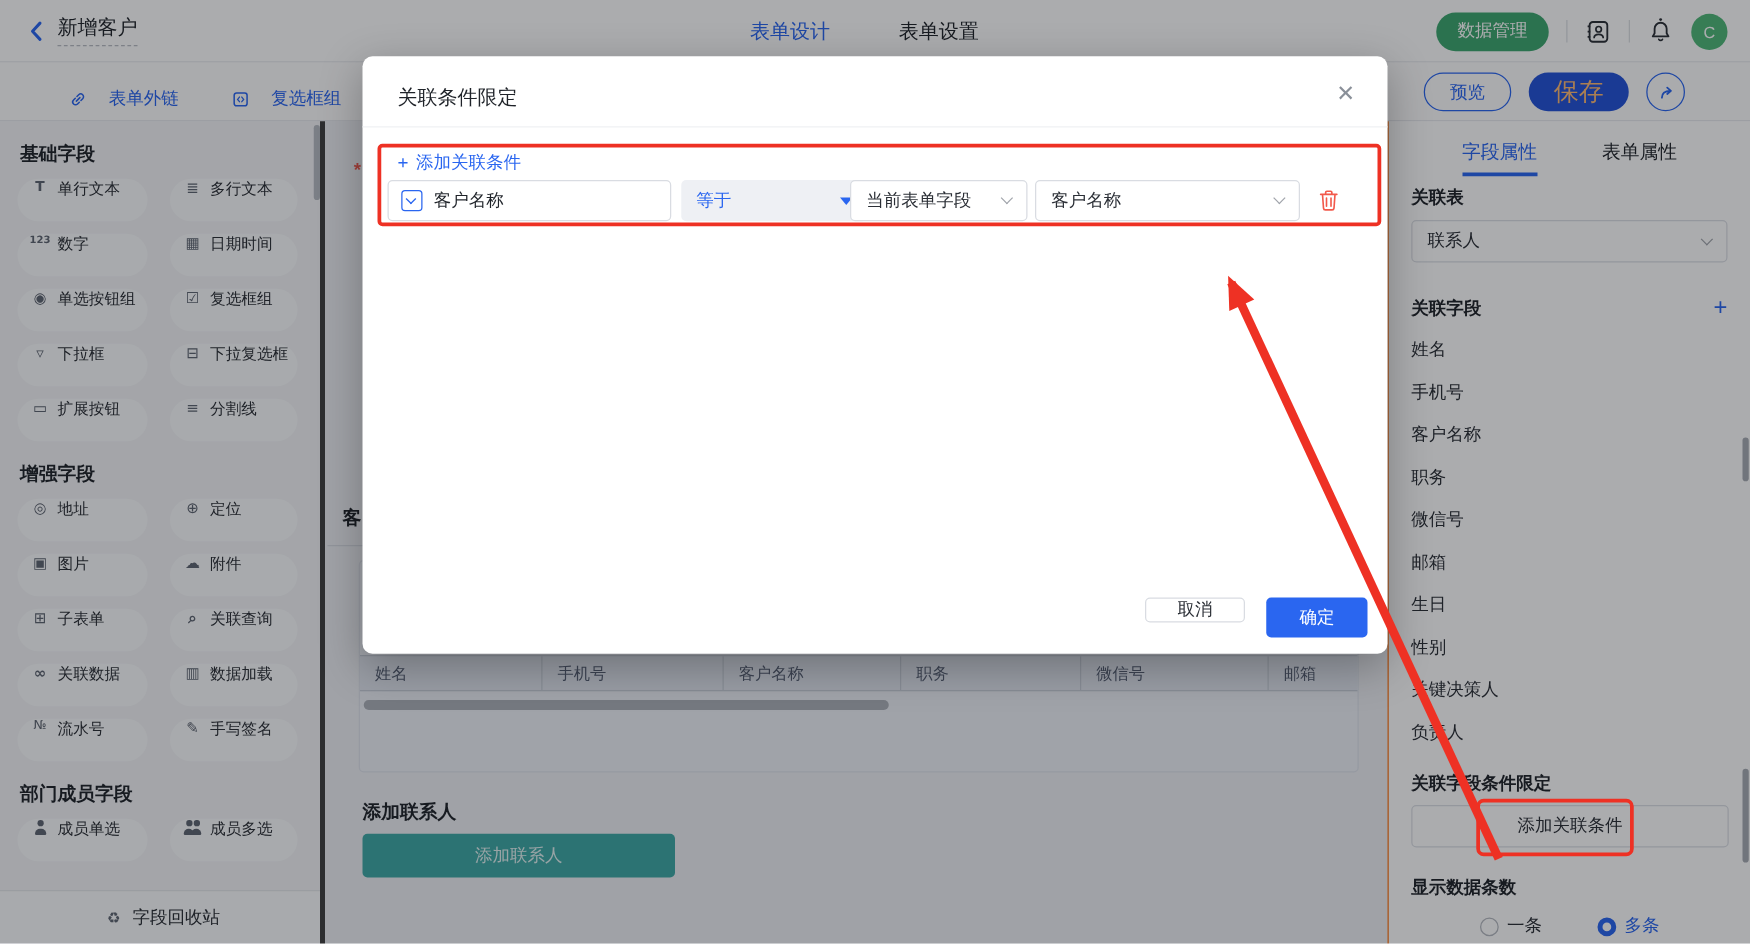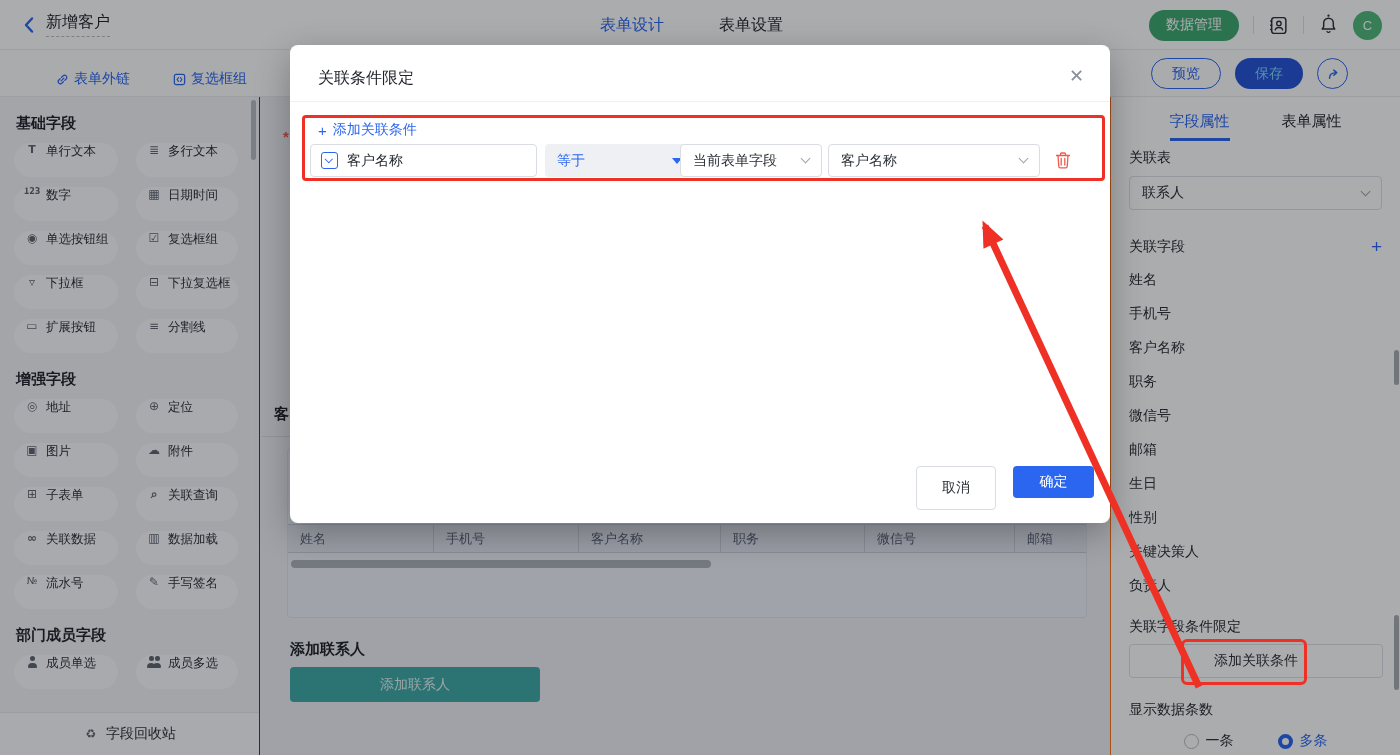--- a/index.html
+++ b/index.html
@@ -15,28 +15,28 @@
   .tb-tab { font-size:16px; color:#1f2329; cursor:pointer; }
   .tb-tab.active { color:#2a66f0; }
   .tb-right { position:absolute; right:18px; top:0; height:50px; display:flex; align-items:center; gap:14px; }
   .pill-green { background:#3ea76f; color:#fff; font-size:14px; border:none; border-radius:16px; height:31px; padding:0 17px; cursor:pointer; }
   .vdiv { width:1px; height:18px; background:#dcdfe3; }
   .avatar { width:29px; height:29px; border-radius:50%; background:#4fb878; color:#fff; font-size:13px; display:flex; align-items:center; justify-content:center; }
 
   
   .toolbar { position:absolute; left:0; top:50px; width:1400px; height:47px; background:#fdfdfe; border-bottom:1px solid #e8eaee; }
   .tool-links { position:absolute; left:55px; top:0; height:47px; display:flex; align-items:center; gap:42px; }
-  .tool-link { display:flex; align-items:center; gap:4px; color:#2a66f0; font-size:14px; cursor:pointer;margin-top:11px; }
+  .tool-link { display:flex; align-items:center; gap:17px; color:#2a66f0; font-size:14px; cursor:pointer;margin-top:11px; }
   .tool-actions { position:absolute; right:52px; top:0; height:47px; display:flex; align-items:center; gap:14px; }
   .btn-preview { height:31px; padding:0 20px; border-radius:16px; border:1px solid #2a66f0; color:#2a66f0; background:#fdfdfe; font-size:14px; cursor:pointer; }
-  .btn-save { height:31px; padding:0 20px; border-radius:16px; border:none; color:#7dd3fc; background:#2353d8; font-size:14px; cursor:pointer; }
+  .btn-save { height:31px; padding:0 20px; border-radius:16px; border:none; color:#fdba74; background:#2353d8; font-size:20px; cursor:pointer; }
   .share-circ { width:31px; height:31px; border-radius:50%; border:1px solid #2a66f0; display:flex; align-items:center; justify-content:center; cursor:pointer; background:#fdfdfe; }
 
   
-  .sidebar { position:absolute; left:0; top:97px; width:260px; bottom:0; background:#f4f5f8; border-right:1px solid #404040; overflow:hidden; }
+  .sidebar { position:absolute; left:0; top:97px; width:260px; bottom:0; background:#f4f5f8; border-right:4px solid #404040; overflow:hidden; }
   .side-title { font-size:15px; font-weight:700; color:#1f2329; margin:17px 0 10px 16px; }
   .pill-grid { display:grid; grid-template-columns:104px 102px; gap:10px 18px; padding:0 0 0 14px; }
   .pill { height:34px; background:#fbfcfd; border-radius:17px; display:flex; align-items:flex-start; gap:6px; padding:0 10px; font-size:12.5px; color:#2b2f36; white-space:nowrap; overflow:hidden; cursor:grab; }
   .ic { display:inline-flex; width:16px; min-width:16px; justify-content:center; align-items:center; color:#5f6672; font-size:12px; font-family:"DejaVu Sans",sans-serif; }
   .ic::before { display:inline-block; }
   [data-name="single-line-text-icon"]::before { content:"T"; font-weight:700; font-size:11px; }
   [data-name="multi-line-text-icon"]::before  { content:"≣"; }
   [data-name="number-icon"]::before           { content:"123"; font-size:8px; font-weight:700; }
   [data-name="datetime-icon"]::before         { content:"▦"; }
   [data-name="radio-group-icon"]::before      { content:"◉"; }
@@ -74,21 +74,21 @@
   .hscroll { position:absolute; left:3px; top:111px; width:420px; height:8px; border-radius:4px; background:#aeb2ba; }
   .add-contact-label { position:absolute; left:30px; top:543px; font-size:15px; font-weight:700; color:#1f2329; }
   .btn-teal { position:absolute; left:30px; top:570px; width:250px; height:35px; background:#3fa9a6; border:none; border-radius:4px; color:rgba(255,255,255,.85); font-size:14px; cursor:pointer; }
 
   
   .panel { position:absolute; left:1110px; top:97px; width:290px; bottom:0; background:#fff; border-left:1px solid #f97316; overflow:hidden; }
   .ptabs { display:flex; justify-content:center; gap:52px; padding-top:15px; height:44px; }
   .ptab { font-size:15px; color:#1f2329; padding-bottom:8px; cursor:pointer; }
   .ptab.active { color:#2a66f0; border-bottom:3px solid #2a66f0; font-weight:500; }
   .pbody { padding:0 18px; }
-  .plabel { font-size:14px; font-weight:400; color:#1f2329; }
+  .plabel { font-size:14px; font-weight:700; color:#1f2329; }
   .pselect { margin-top:9px; height:34px; border:1px solid #dcdfe5; border-radius:4px; display:flex; align-items:center; justify-content:space-between; padding:0 12px; font-size:14px; color:#2b2f36; cursor:pointer; background:#fff; }
   .prow { display:flex; align-items:center; justify-content:space-between; margin-top:27px; }
   .plus { color:#2a66f0; font-size:19px; line-height:1; cursor:pointer; }
   .pfield { font-size:14px; color:#2b2f36; height:34px; line-height:34px; }
   .pbtn { margin-top:8px; width:254px; height:34px; border:1px solid #dcdfe5; border-radius:4px; background:#fff; font-size:14px; color:#2b2f36; cursor:pointer; }
   .radios { display:flex; justify-content:center; gap:44px; margin-top:13px; }
   .radio-item { display:flex; align-items:center; gap:7px; font-size:14px; color:#2b2f36; cursor:pointer; }
   .radio { width:15px; height:15px; border-radius:50%; border:1px solid #b6bac1; background:#fff; }
   .radio.checked { border:4.5px solid #2a66f0; }
   .radio-item.sel { color:#2a66f0; }
@@ -110,21 +110,21 @@
   .m-input { left:20px; width:227px; border:1px solid #d9dce2; border-radius:4px; background:#fff; padding:0 10px; gap:9px; font-size:14px; color:#1f2329; }
   .field-ic { position:relative; width:17px; min-width:17px; height:17px; border:1.5px solid #2a66f0; border-radius:3px; }
   .field-ic::after { content:""; position:absolute; left:4.2px; top:3px; width:4.5px; height:4.5px; border-right:1.6px solid #2a66f0; border-bottom:1.6px solid #2a66f0; transform:rotate(45deg); }
   .m-op { left:255px; width:149px; background:#eef0f4; border-radius:4px; padding:0 12px; justify-content:space-between; font-size:14px; color:#2a66f0; cursor:pointer; }
   .caret-dn { width:0; height:0; border-left:5px solid transparent; border-right:5px solid transparent; border-top:6px solid #2a66f0; }
   .m-sel { border:1px solid #d9dce2; border-radius:4px; background:#fff; padding:0 12px; justify-content:space-between; font-size:14px; color:#2b2f36; cursor:pointer; }
   .m-src { left:390px; width:142px; }
   .m-val { left:538px; width:212px; }
   .m-trash { left:764px; cursor:pointer; }
   .m-footer { position:absolute; right:16px; bottom:13px; display:flex; gap:17px; }
-  .btn-cancel { width:80px; height:44px; border:1px solid #d9dce2; border-radius:4px; background:#fff; font-size:14px; color:#2b2f36; cursor:pointer; }
+  .btn-cancel { width:80px; height:20px; border:1px solid #d9dce2; border-radius:4px; background:#fff; font-size:14px; color:#2b2f36; cursor:pointer; }
   .btn-ok { width:81px; height:32px; border:none; border-radius:4px; background:#2a66f0; font-size:14px; color:#fff; cursor:pointer; }
 
   
   .anno { position:absolute; border:3px solid #ee3124; pointer-events:none; }
   .anno-modal { left:12px; top:70px; width:803px; height:66px; border-radius:4px; z-index:5; }
   .anno-panel { left:1181px; top:639px; width:126px; height:46px; border-radius:6px; z-index:60; }
   .arrow-svg { position:absolute; inset:0; z-index:70; pointer-events:none; }
 </style>
 </head>
 <body>

